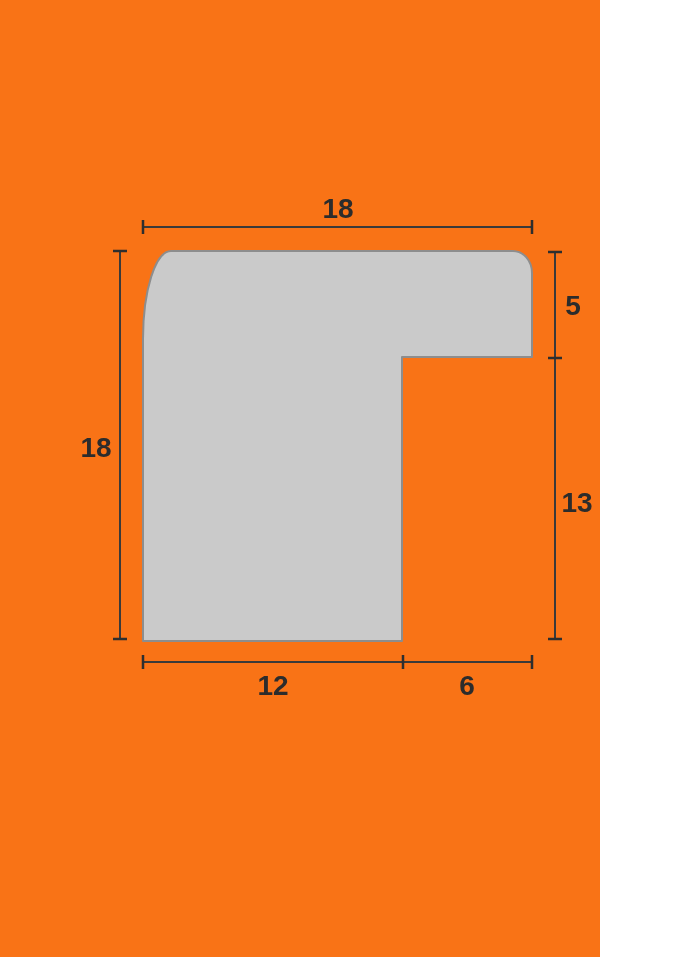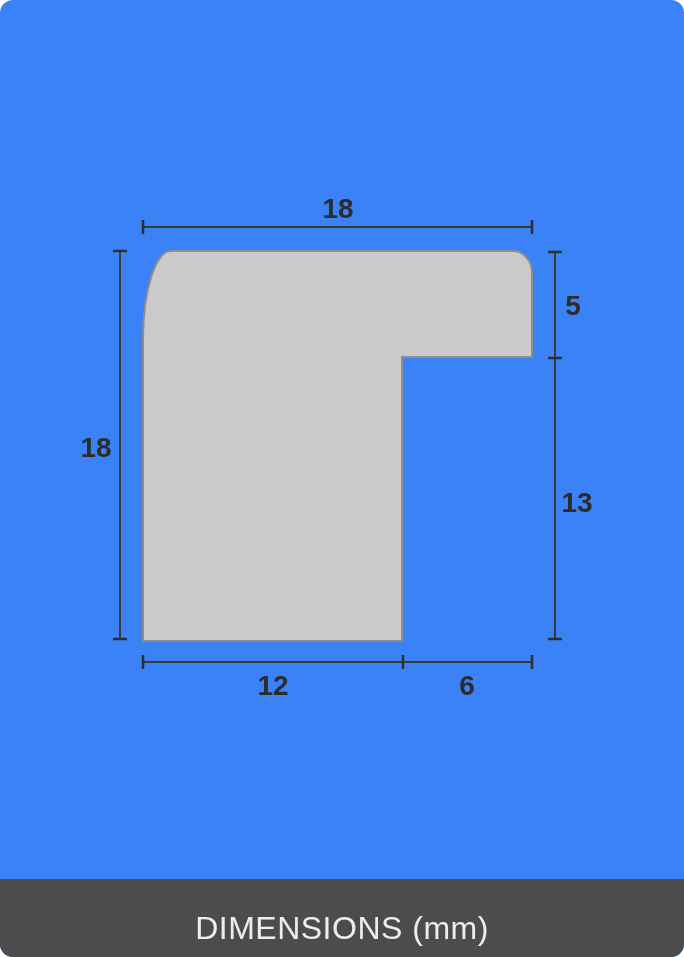--- a/index.html
+++ b/index.html
@@ -1,26 +1,25 @@
 <!DOCTYPE html>
 <html><head>
 <meta charset="utf-8">
 <style>
   html, body {
     margin: 0;
     padding: 0;
   }
   .canvas {
     position: relative;
-    width: 684px;
+    width: 600px;
     height: 957px;
-    background: #3b82f6;
+    background: #f97316;
     overflow: hidden;
     font-family: "Liberation Sans", sans-serif;
-    border-radius: 13px;
   }
   .diagram-area {
     position: absolute;
     top: 0;
     left: 0;
     width: 684px;
     height: 879px;
   }
   .profile-shape {
     fill: #cacaca;
@@ -109,17 +108,14 @@
     <g>
       <line class="dim-line" x1="143" y1="662" x2="532" y2="662"></line>
       <line class="dim-tick" x1="143" y1="655" x2="143" y2="669"></line>
       <line class="dim-tick" x1="403" y1="655" x2="403" y2="669"></line>
       <line class="dim-tick" x1="532" y1="655" x2="532" y2="669"></line>
       <text class="dim-label" x="273" y="695" text-anchor="middle">12</text>
       <text class="dim-label" x="467" y="695" text-anchor="middle">6</text>
     </g>
   </svg>
 
-  <div class="footer-bar">
-    <span class="footer-title">DIMENSIONS (mm)</span>
-  </div>
 
 </div>
 
 </body></html>

